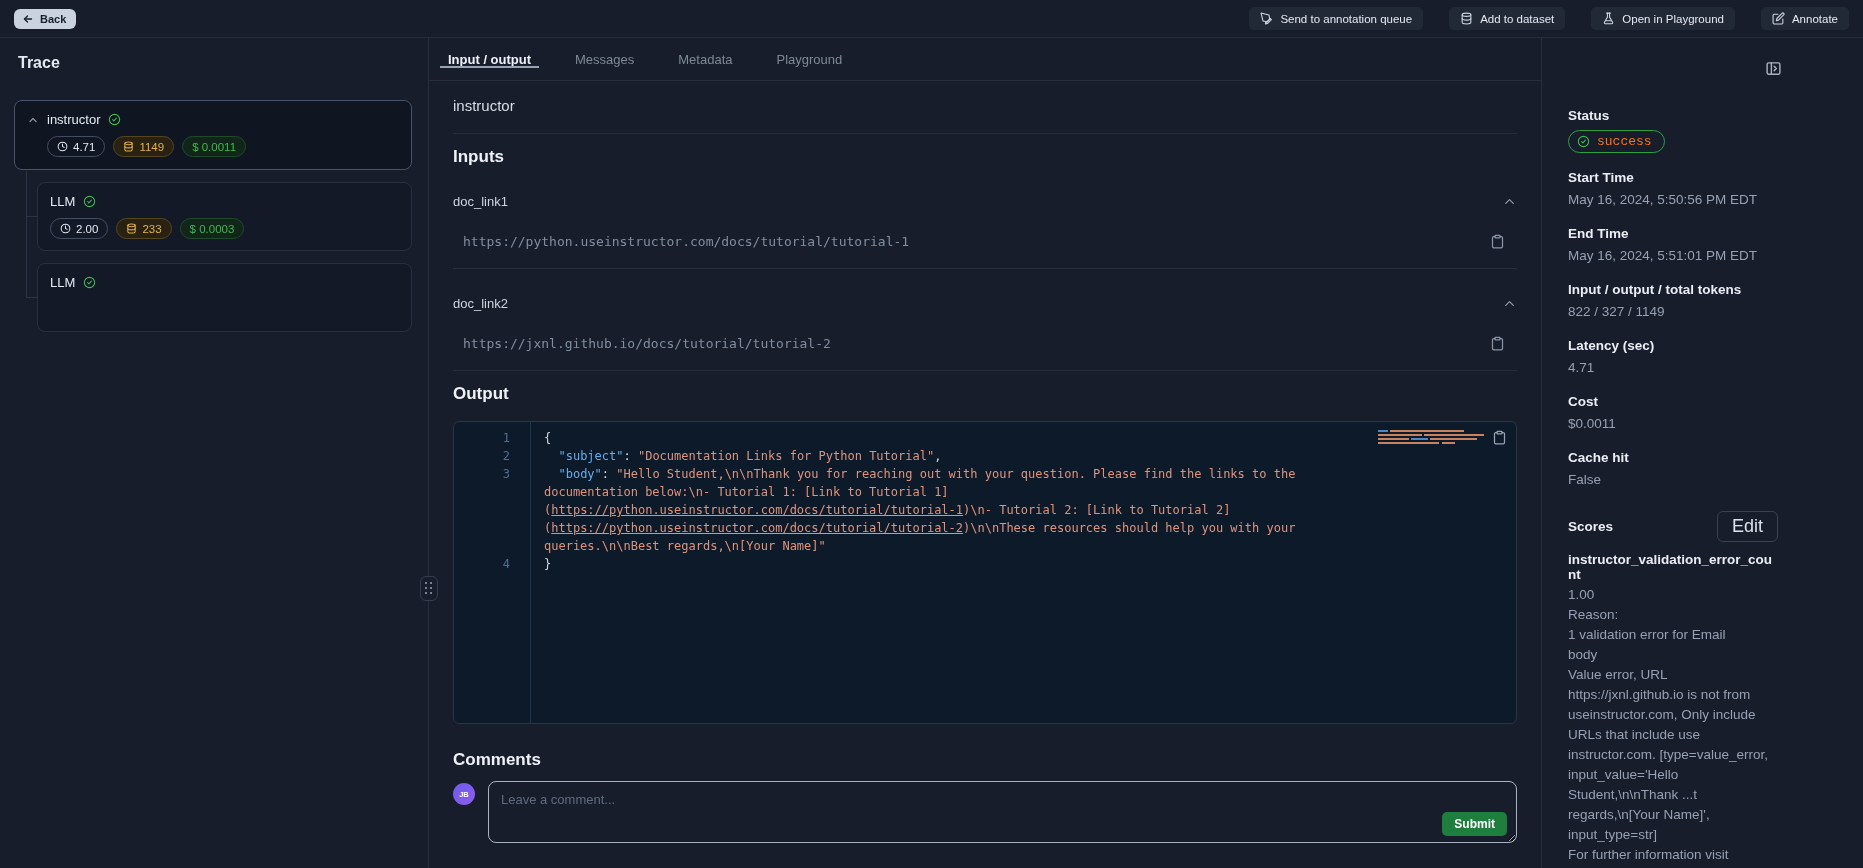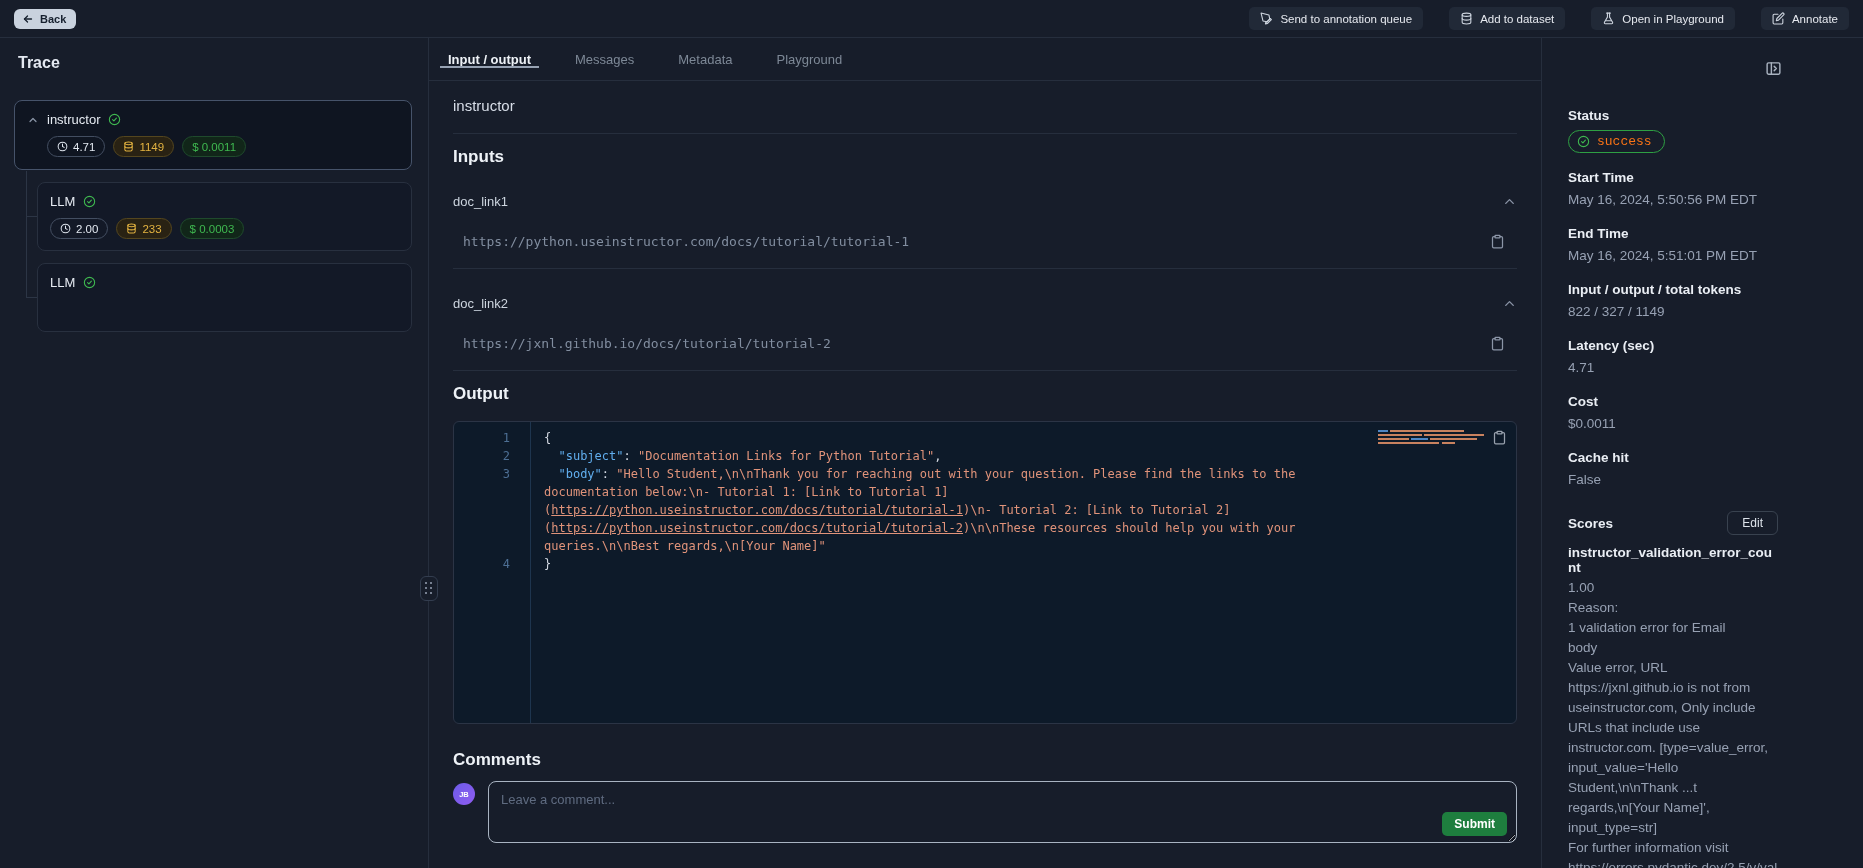--- a/index.html
+++ b/index.html
@@ -151,21 +151,21 @@
   .sb-value { color:#97a1b3; line-height:19px; }
   .status-badge {
     display:inline-flex; align-items:center; gap:7px;
     border:1px solid #2ea043; border-radius:13px; padding:3px 12px 3px 8px;
     color:#f97316; font-size:13px; margin-top:2px;font-family:Liberation Mono, monospace;
   }
   .status-badge svg { width:13px; height:13px; stroke:#3fb950; }
   .scores-row { display:flex; align-items:center; justify-content:space-between; margin:22px 0 10px 0; }
   .edit-btn {
     background:transparent; border:1px solid #39424f; border-radius:6px;
-    color:#dde3ea; font-size:12px; padding:4px 14px; cursor:pointer;
+    color:#dde3ea; font-size:18px; padding:4px 14px; cursor:pointer;
     font-family:"Liberation Sans", sans-serif;
   }
   .score-name { font-weight:700; color:#eaeef4; margin-bottom:3px; overflow-wrap:break-word; }
   .score-detail { color:#97a1b3; line-height:20px; white-space:pre-line; overflow-wrap:break-word; }
   .annotations-h { font-weight:700; color:#eaeef4; margin-top:14px; }
 </style>
 </head>
 <body>
 
 <header id="topbar">

